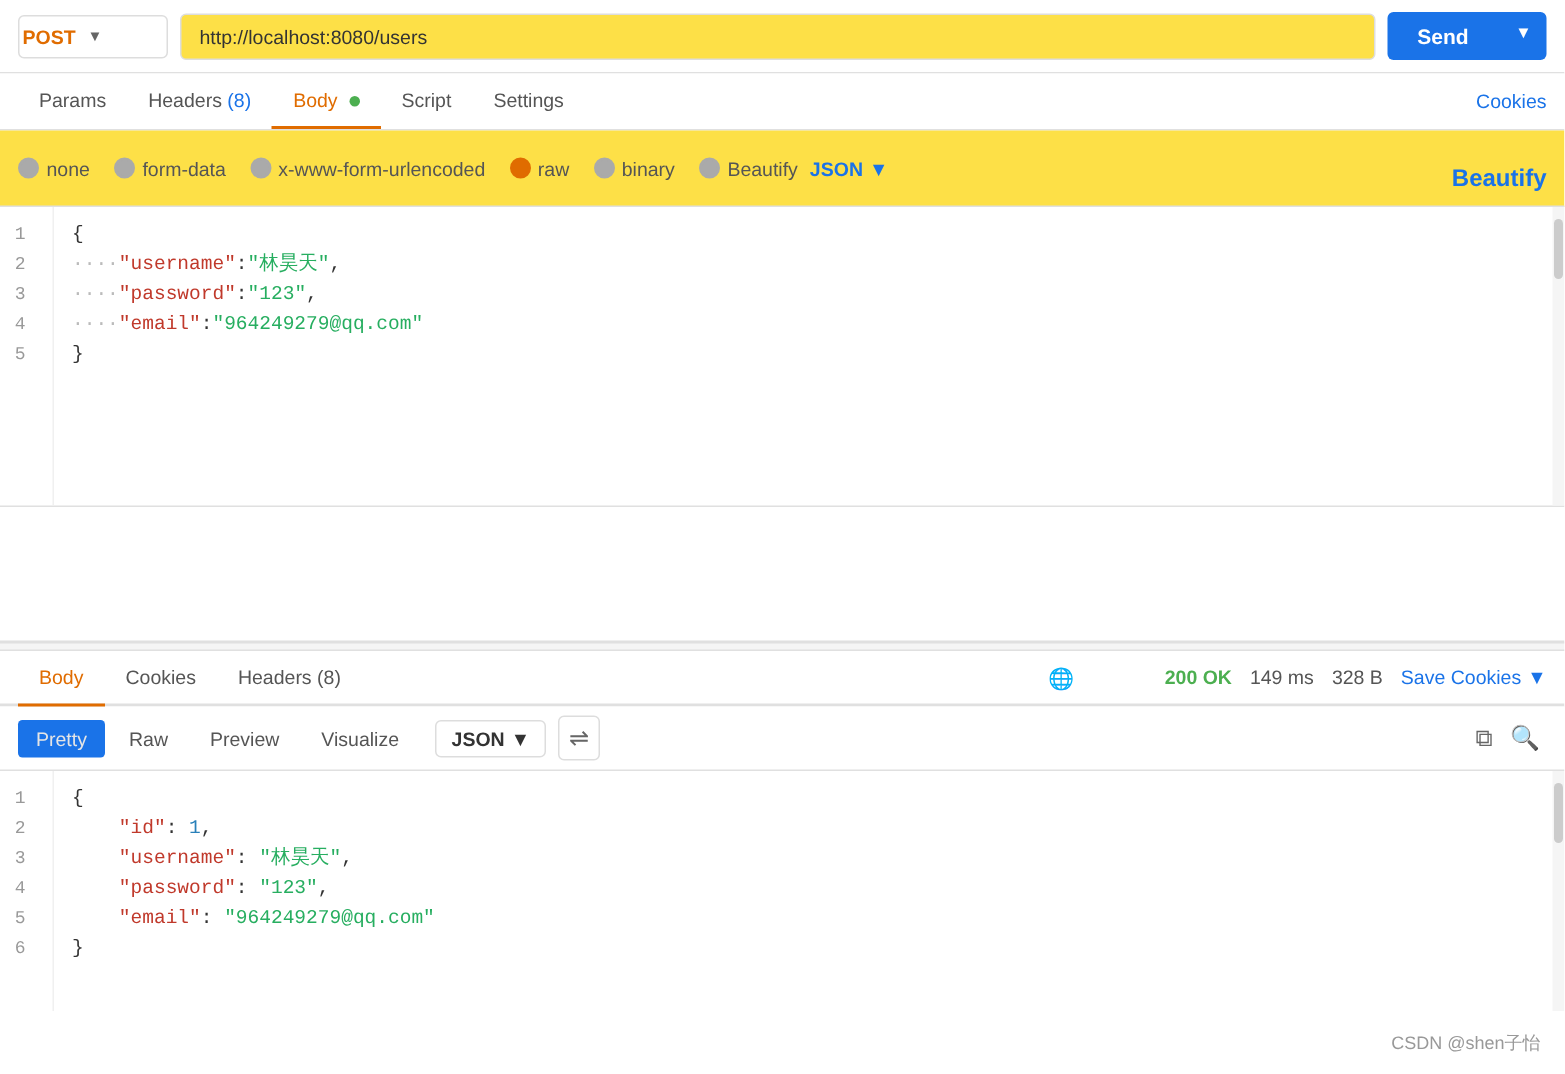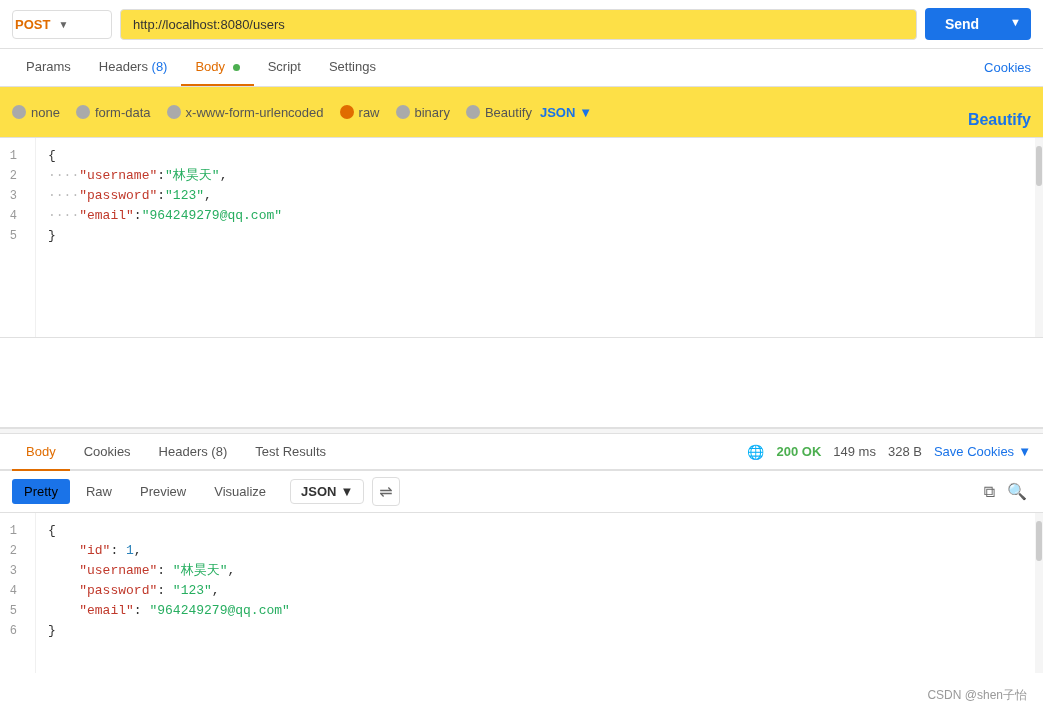--- a/index.html
+++ b/index.html
@@ -278,20 +278,21 @@
     }
 
     .globe-icon {
       color: #666;
       font-size: 14px;
     }
 
     .status-ok {
       color: #4caf50;
       font-weight: 600;
+      margin-left: 48px;
     }
 
     .meta-val {
       color: #555;
       text-align: right;
     }
 
     .save-response-btn {
       color: #1a73e8;
       font-size: 13px;
@@ -315,21 +316,21 @@
     .view-tab {
       padding: 5px 12px;
       font-size: 13px;
       color: #555;
       cursor: pointer;
       border-radius: 3px;
     }
 
     .view-tab.active {
       background: #1a73e8;
-      color: #000000;
+      color: #e5e5e5;
     }
 
     .json-select {
       display: flex;
       align-items: center;
       gap: 4px;
       border: 1px solid #ddd;
       border-radius: 4px;
       padding: 4px 10px;
       font-size: 13px;
@@ -490,23 +491,20 @@
 <div class="response-tabs-bar">
   <div class="resp-tab active">
     <span>Body</span>
   </div>
   <div class="resp-tab">
     <span>Cookies</span>
   </div>
   <div class="resp-tab">
     <span>Headers <span class="badge">(8)</span></span>
   </div>
-  <div class="resp-tab">
-    <span>Test Results</span>
-  </div>
   <div class="resp-spacer"></div>
   <div class="resp-meta">
     <span class="globe-icon">🌐</span>
     <span class="status-ok">200 OK</span>
     <span class="meta-val">149 ms</span>
     <span class="meta-val">328 B</span>
     <div class="save-response-btn">
       <span>Save Cookies</span>
       <span>▼</span>
     </div>

